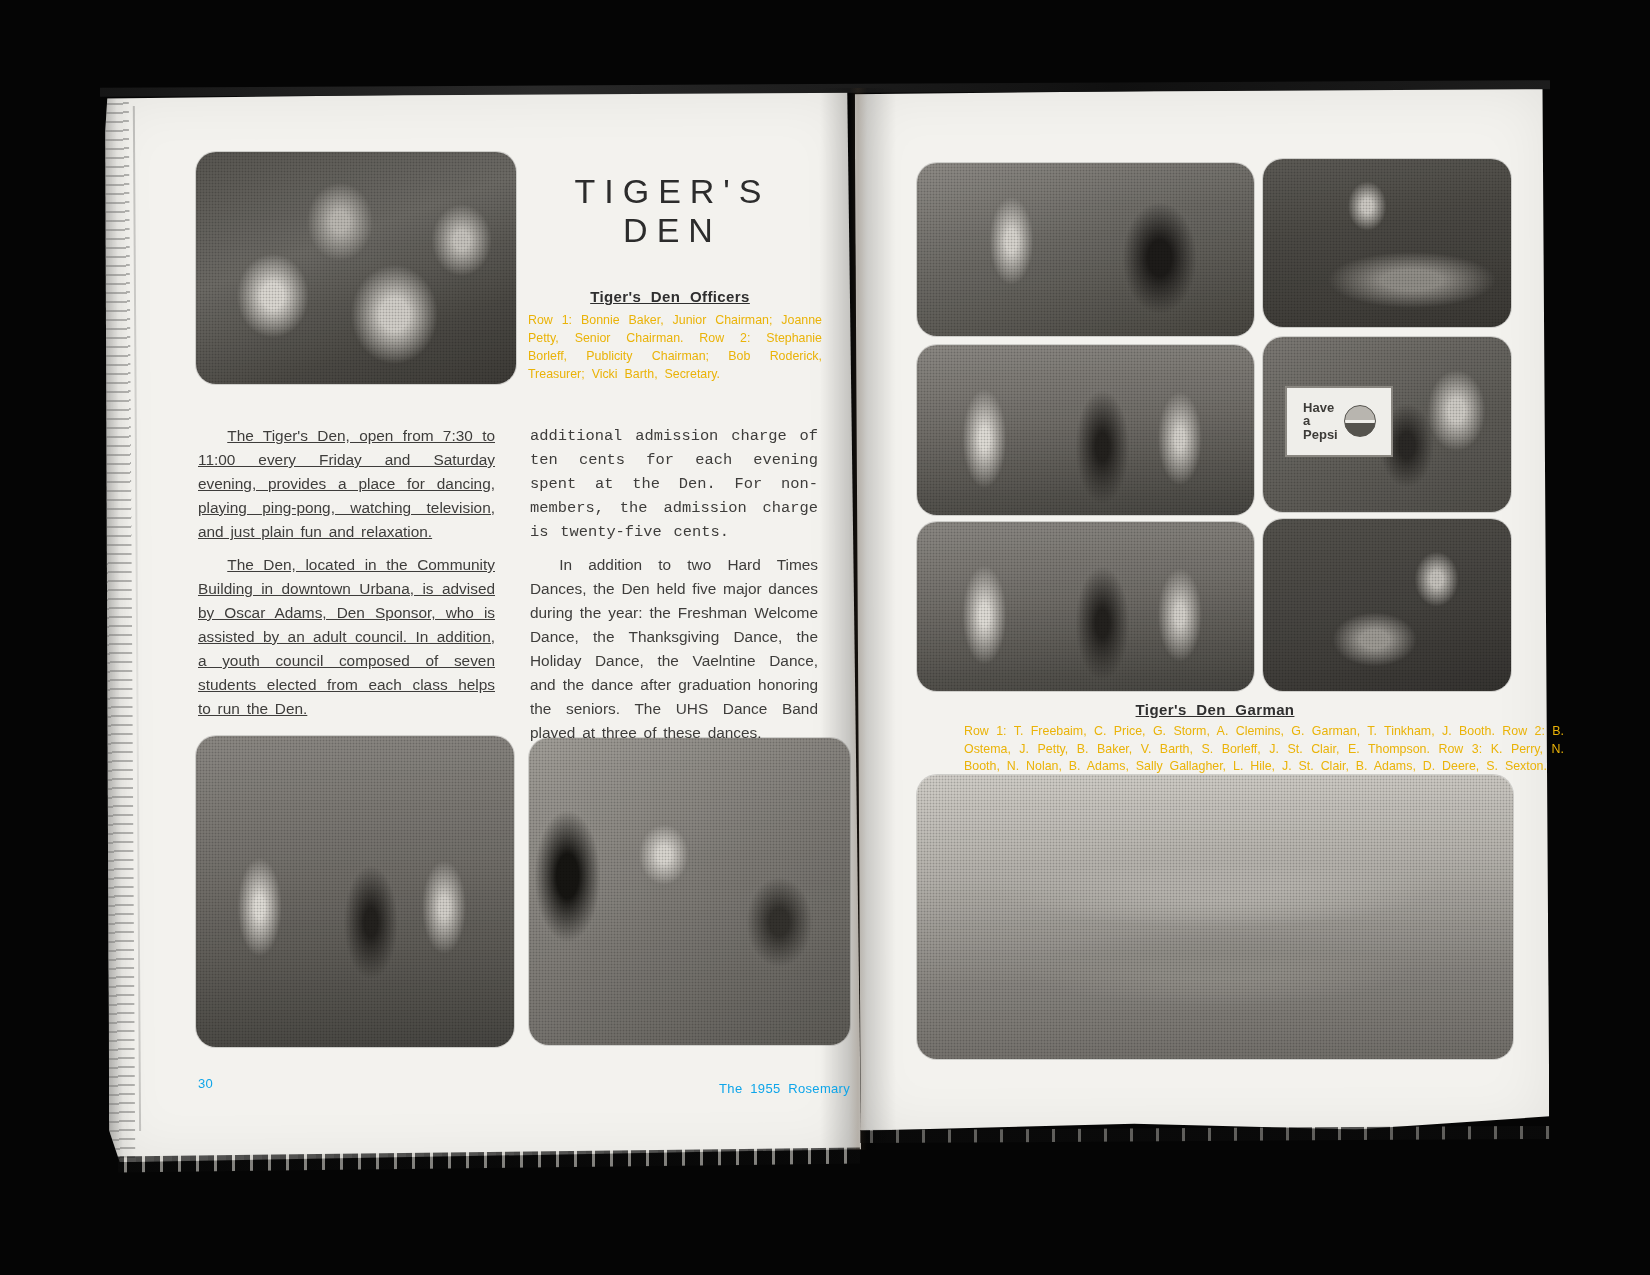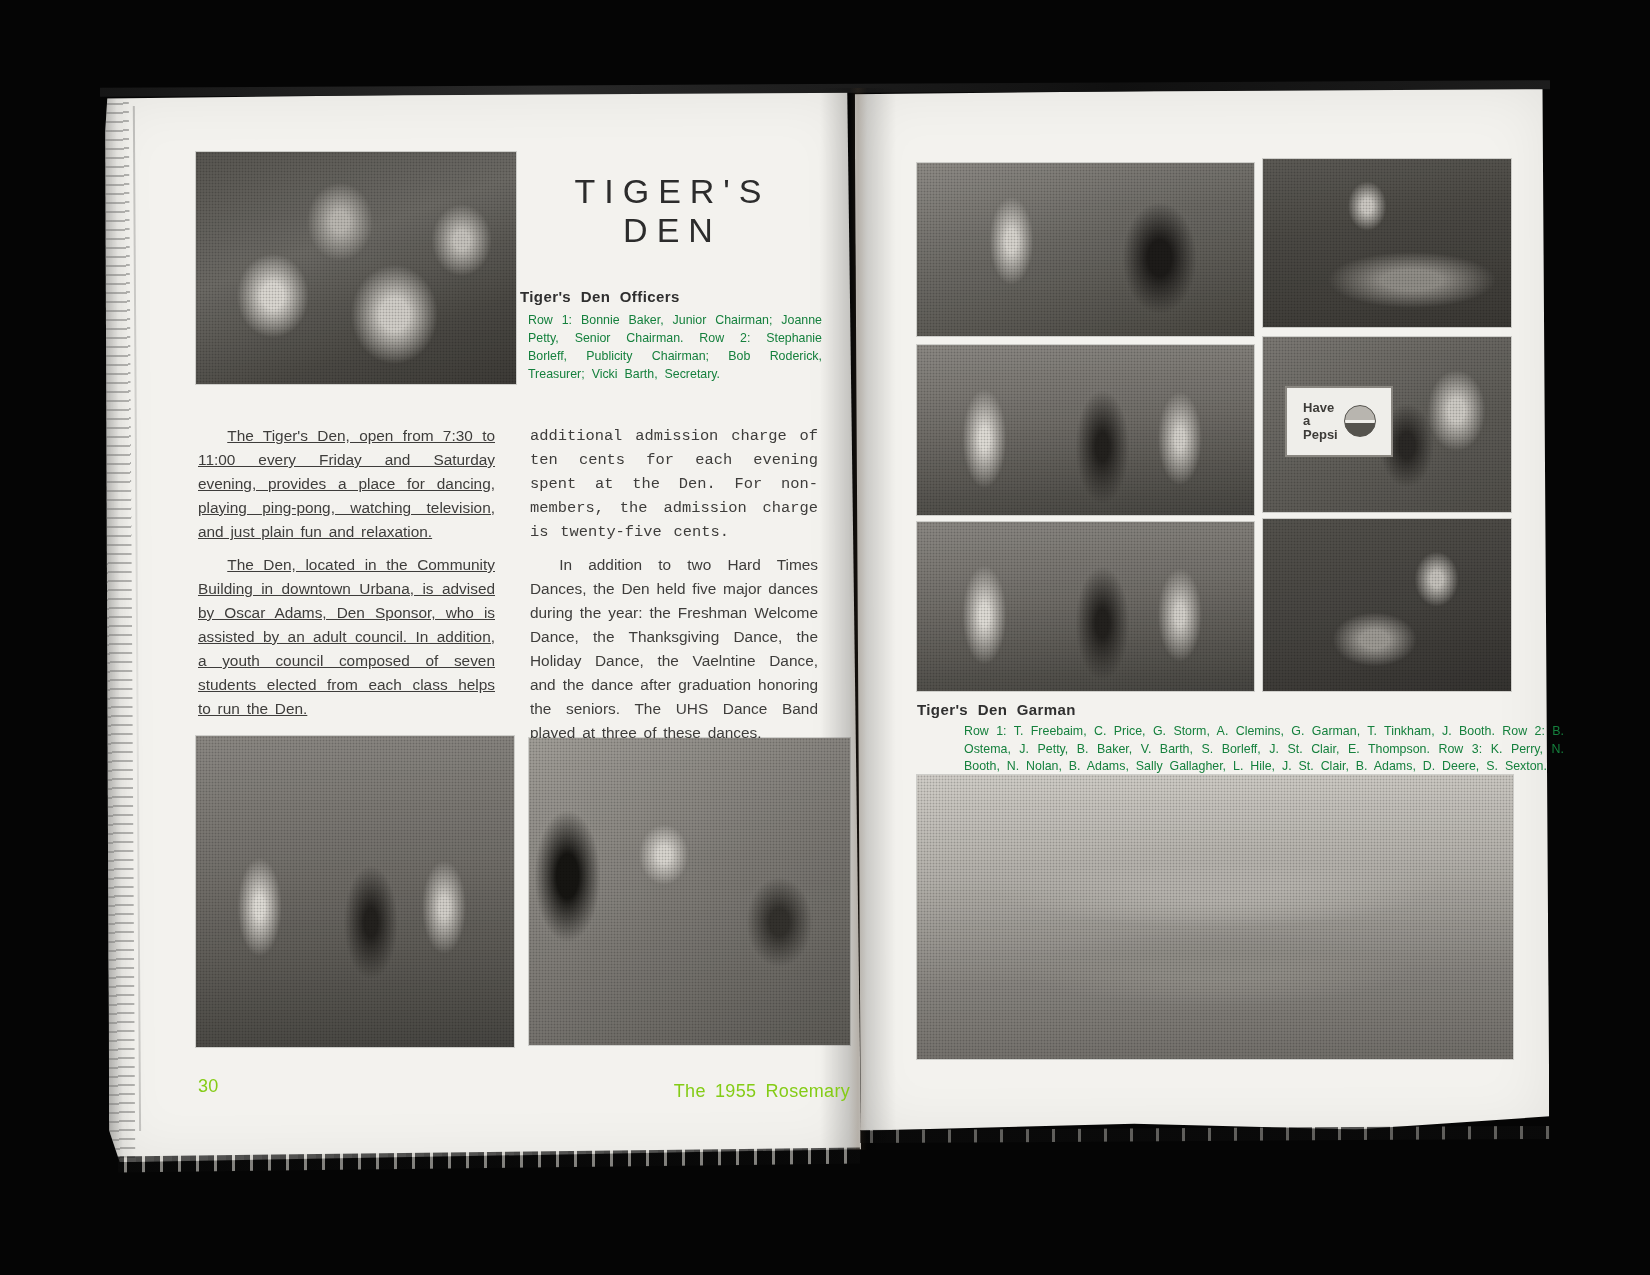--- a/index.html
+++ b/index.html
@@ -57,20 +57,21 @@
     position:absolute;left:820px;top:88px;width:76px;height:1062px;
     background:linear-gradient(90deg, transparent, rgba(0,0,0,.16) 38%, rgba(60,45,30,.30) 50%, rgba(0,0,0,.14) 62%, transparent);
     pointer-events:none;
   }
   
   .photo{
     position:absolute;
     background-color:#6e6e6e;
     box-shadow:0 0 0 1px rgba(0,0,0,.15);
     overflow:hidden;
+    border-radius:20px;
   }
   .photo::after{ 
     content:"";position:absolute;inset:0;
     background:radial-gradient(rgba(0,0,0,.20) 0.8px, transparent 1.1px);
     background-size:3px 3px;
   }
   .ph-officers{background:
     radial-gradient(ellipse 60px 70px at 24% 62%, #d8d5cf 18%, rgba(216,213,207,0) 60%),
     radial-gradient(ellipse 70px 80px at 62% 70%, #cfccc6 20%, rgba(207,204,198,0) 62%),
     radial-gradient(ellipse 55px 65px at 45% 30%, #b9b6b0 15%, rgba(185,182,176,0) 60%),
@@ -118,34 +119,34 @@
     background:linear-gradient(180deg,#b8b5af 48%, #efeeea 48% 55%, #55534e 55%);
     border:1px solid #55534e;flex:0 0 auto;}
   
   .title{
     position:absolute;color:#2c2c2c;
     font-size:34px;letter-spacing:9px;word-spacing:16px;font-weight:400;
     text-align:center;
   }
   .subhead{
     position:absolute;color:#2f2f2f;font-weight:bold;
-    font-size:15px;letter-spacing:.4px;word-spacing:5px;text-align:left;
+    font-size:15px;letter-spacing:.4px;word-spacing:5px;text-align:center;text-decoration:underline;
   }
   .smallcap{
-    position:absolute;color:#15803d;font-size:12.4px;line-height:18px;
+    position:absolute;color:#eab308;font-size:12.4px;line-height:18px;
     text-align:justify;word-spacing:3.5px;
   }
   .bodycol{
     position:absolute;color:#3e3d3b;font-size:15.4px;line-height:24px;
     text-align:justify;word-spacing:2.5px;
   }
   .bodycol p{margin:0 0 9px 0;text-indent:1.9em;}
   .bodycol p.noindent{text-indent:0;font-family:Liberation Mono, monospace;}
   .footer{
-    position:absolute;color:#84cc16;font-size:18px;letter-spacing:.3px;word-spacing:4px;
+    position:absolute;color:#0ea5e9;font-size:13px;letter-spacing:.3px;word-spacing:4px;
   }
 </style>
 </head>
 <body>
 
 <div id="canvas">
 
   <div class="page" id="page-left">
     <div class="deckle"></div>
     <div class="edge-line"></div>

